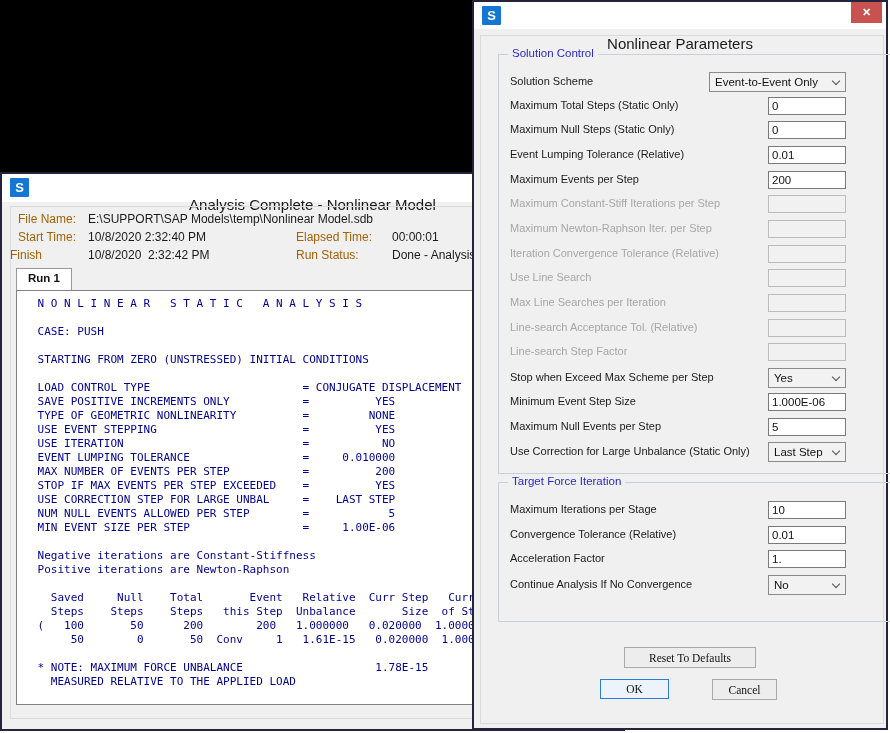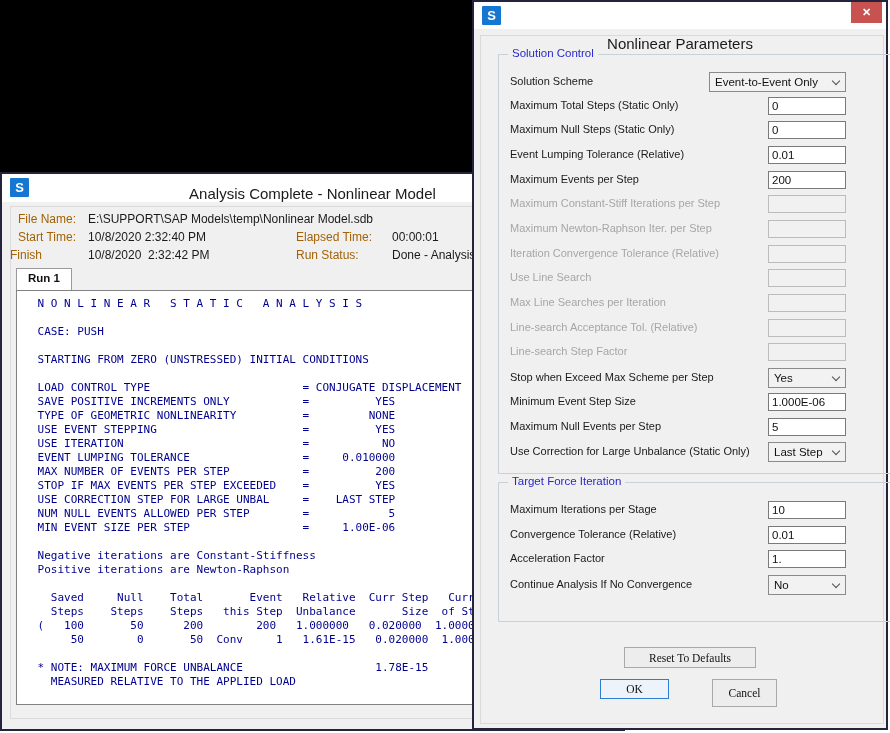--- a/index.html
+++ b/index.html
@@ -16,21 +16,21 @@
               font-weight:bold; font-size:13px; display:flex; align-items:center; justify-content:center;
               border-radius:1px; }
   .dlg-title { position:absolute; left:0; right:0; text-align:center; font-size:15px; color:#1a1a1a;
                white-space:nowrap; }
   .inner-frame { position:absolute; border:1px solid #dadada; }
 
   
   #left-dialog { left:0; top:172px; width:625px; height:559px; z-index:1; }
   #left-dialog .titlebar { height:28px; }
   #left-dialog .app-icon { left:8px; top:4px; }
-  #left-dialog .dlg-title { top:11px;text-align:center; }
+  #left-dialog .dlg-title { top:22px;text-align:center; }
   #left-dialog .inner-frame { left:8px; top:32px; width:603px; height:513px; }
   .info-lbl { position:absolute; font-size:12px; color:#a16207; white-space:pre; }
   .info-val { position:absolute; font-size:12px; color:#1a1a1a; white-space:pre; }
   .tab { position:absolute; left:14px; top:94px; height:22px; background:#fff;
          border:1px solid #9a9a9a; border-bottom:none; padding:3px 11px 0 11px;
          font-size:11.5px; font-weight:bold; color:#111; }
   .log-area { position:absolute; left:14px; top:116px; width:594px; height:415px;
               background:#fff; border:1px solid #828282; overflow:hidden; }
   .log-area pre { margin:0; padding:6px 0 0 14px; font-family:"DejaVu Sans Mono", monospace;
                   font-size:11px; line-height:14px; color:#00008f; }
@@ -61,21 +61,21 @@
   .combo.wide { left:235px; width:137px; }
   .cval { font-size:11.5px; color:#111; white-space:nowrap; }
   .chev { width:6px; height:6px; border-right:1.4px solid #4e4e4e; border-bottom:1.4px solid #4e4e4e;
           transform:rotate(45deg); margin-top:-3px; flex:none; }
   .btn { position:absolute; background:#ededed; border:1px solid #a9a9a9; font-size:11.5px; color:#111;
          display:flex; align-items:center; justify-content:center; cursor:pointer;
          font-family:Liberation Serif, serif; }
   .btn.default { border-color:#2d7dd2; background:#ecf3fb; }
   #btn-reset { left:150px; top:645px; width:132px; height:21px; }
   #btn-ok { left:126px; top:677px; width:69px; height:20px; }
-  #btn-cancel { left:238px; top:677px; width:65px; height:28px; }
+  #btn-cancel { left:238px; top:677px; width:65px; height:21px; }
 </style>
 </head>
 <body>
 
 <div id="stage">
   <div class="backdrop"></div>
 
   <section class="dialog" id="left-dialog">
     <header class="titlebar">
       <span class="app-icon">S</span>

